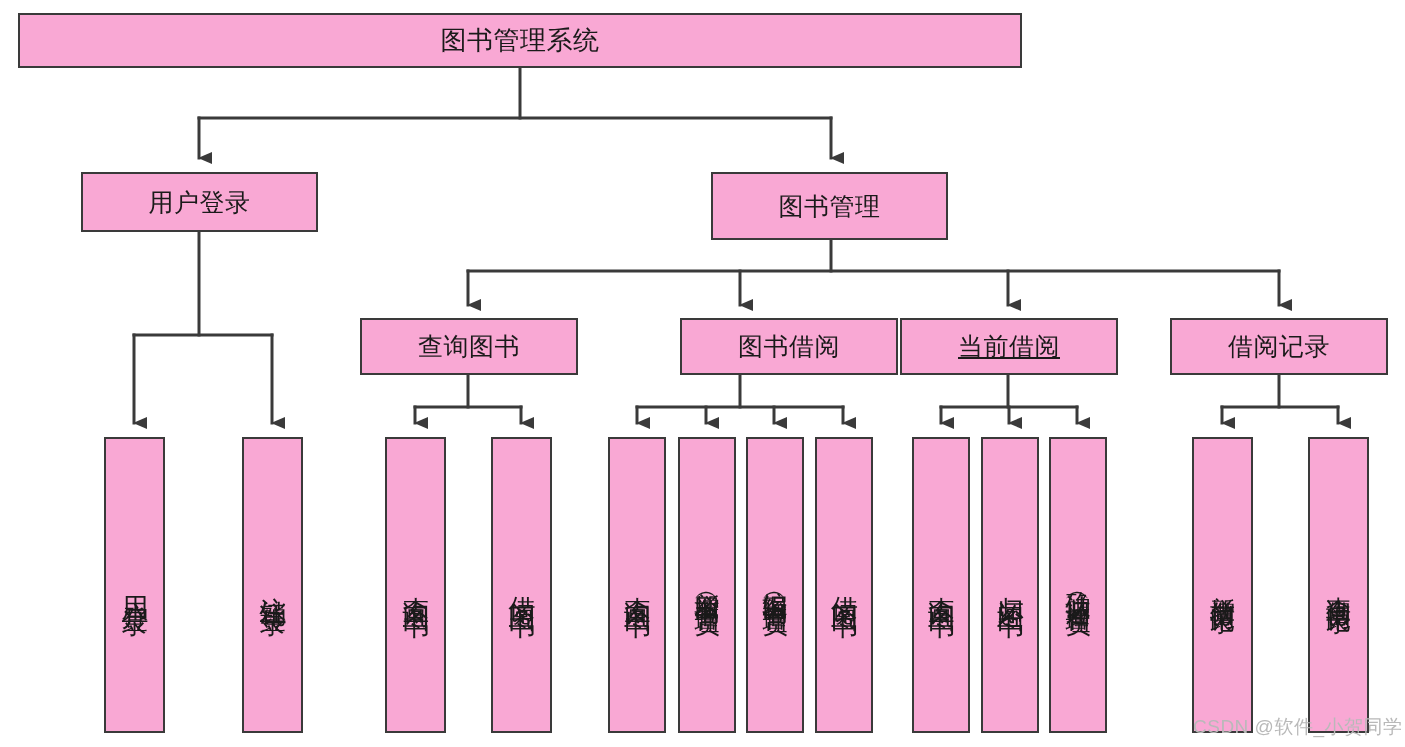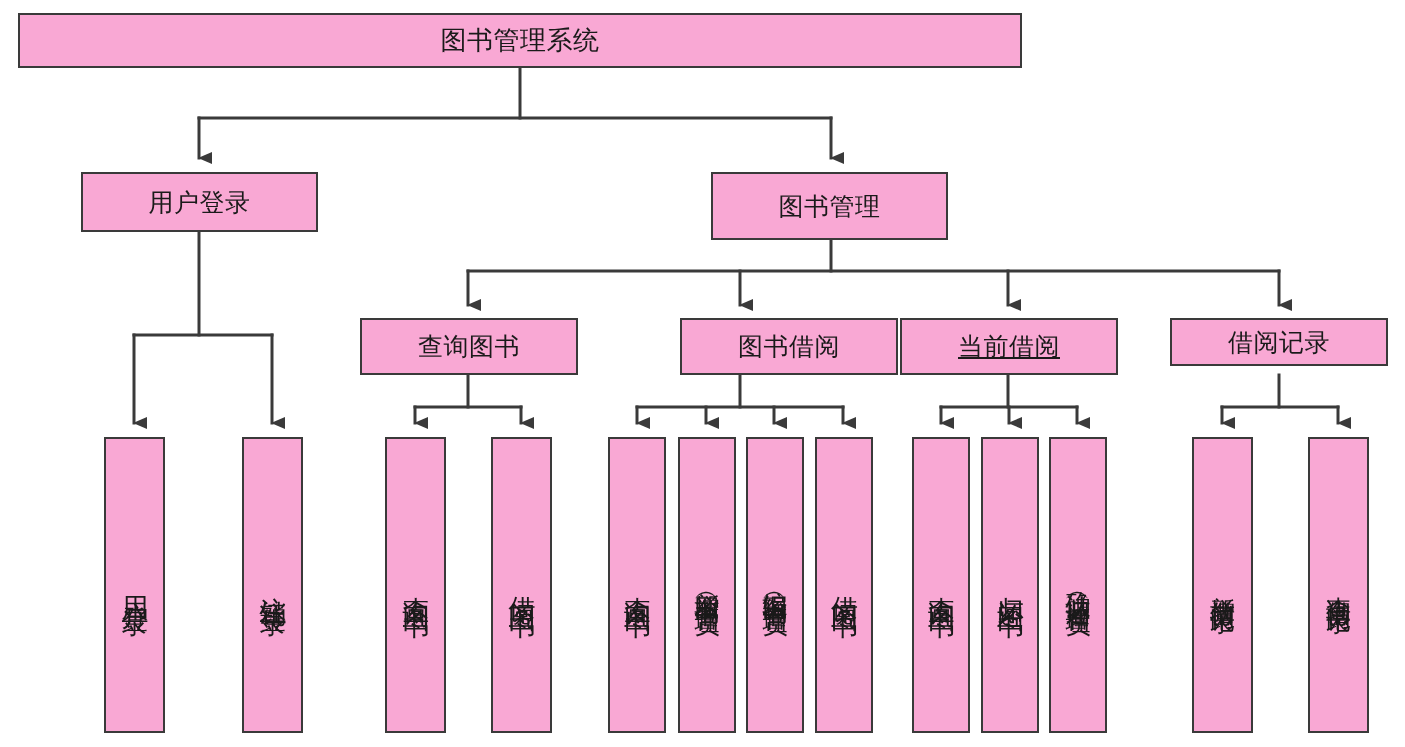--- a/index.html
+++ b/index.html
@@ -150,21 +150,21 @@
   </div>
 
   <div class="node h" style="left:632px; top:318px; width:218px; height:57px;margin-left:48px;">
     <span class="lbl">图书借阅</span>
   </div>
 
   <div class="node h" style="left:900px; top:318px; width:218px; height:57px;text-decoration:underline;">
     <span class="lbl">当前借阅</span>
   </div>
 
-  <div class="node h" style="left:1170px; top:318px; width:218px; height:48px;">
+  <div class="node h" style="left:1170px; top:318px; width:218px; height:57px;">
     <span class="lbl">借阅记录</span>
   </div>
 
   <div class="node v" style="left:104px; top:437px; width:61px; height:296px;">
     <span class="lbl">用户登录</span>
   </div>
 
   <div class="node v" style="left:242px; top:437px; width:61px; height:296px;">
     <span class="lbl">注销登录</span>
   </div>
@@ -206,14 +206,15 @@
   </div>
 
   <div class="node v small" style="left:1192px; top:437px; width:61px; height:296px;">
     <span class="lbl">新增借阅记录</span>
   </div>
 
   <div class="node v small" style="left:1308px; top:437px; width:61px; height:296px;">
     <span class="lbl">查询借阅记录</span>
   </div>
 
+  <div class="watermark" style="left:1193px; top:714px;">CSDN @软件_小贺同学</div>
 
 </div>
 
 </body></html>

